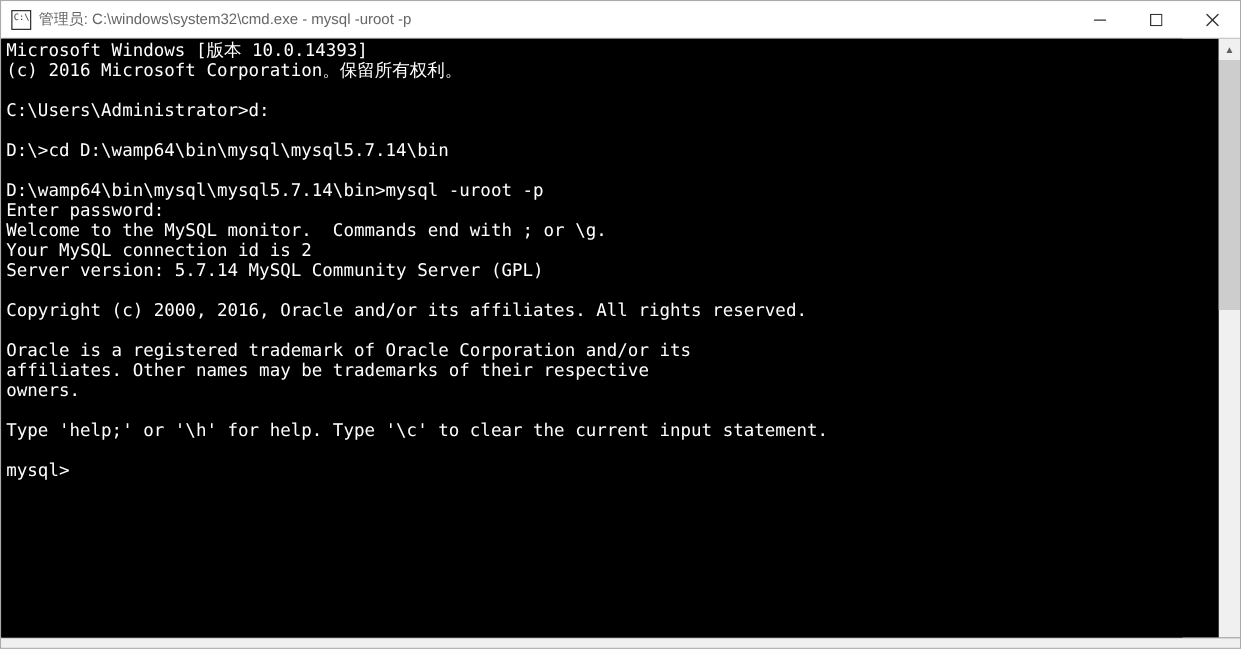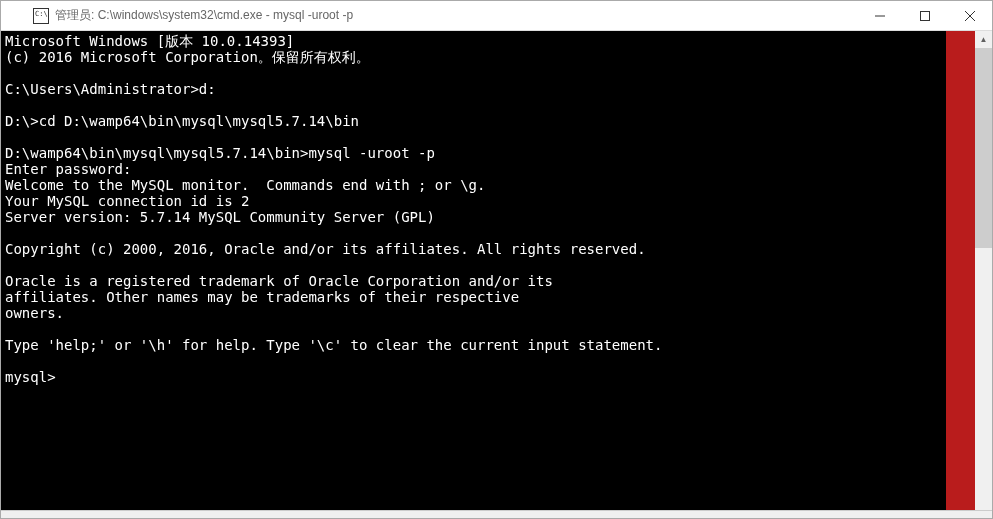--- a/index.html
+++ b/index.html
@@ -17,21 +17,20 @@
       border: 1px solid #aaa;
       display: flex;
       flex-direction: column;
     }
     .titlebar {
       height: 30px;
       background: #fff;
       display: flex;
       align-items: center;
       border-bottom: 1px solid #ddd;
-      padding-left: 24px;
     }
     .titlebar-icon {
       width: 16px;
       height: 16px;
       margin-left: 8px;
       margin-right: 6px;
       border: 1px solid #333;
       background: #fff;
       position: relative;
     }
@@ -60,21 +59,21 @@
       height: 100%;
       display: flex;
       align-items: center;
       justify-content: center;
       color: #333;
       font-size: 10px;
       cursor: pointer;
     }
     .terminal-area {
       flex: 1;
-      background: #b91c1c;
+      background: #000000;
       position: relative;
       display: flex;
       gap: 29px;
     }
     .terminal {
       flex: 1;
       background: #000;
       color: #fff;
       font-family: "NSimSun", "SimSun", Consolas, monospace;
       font-size: 14px;

